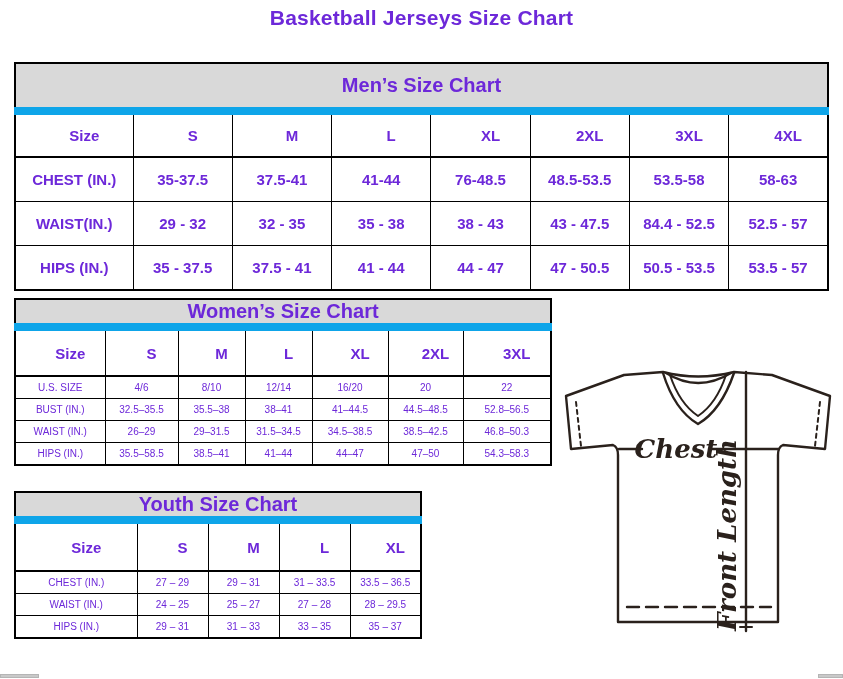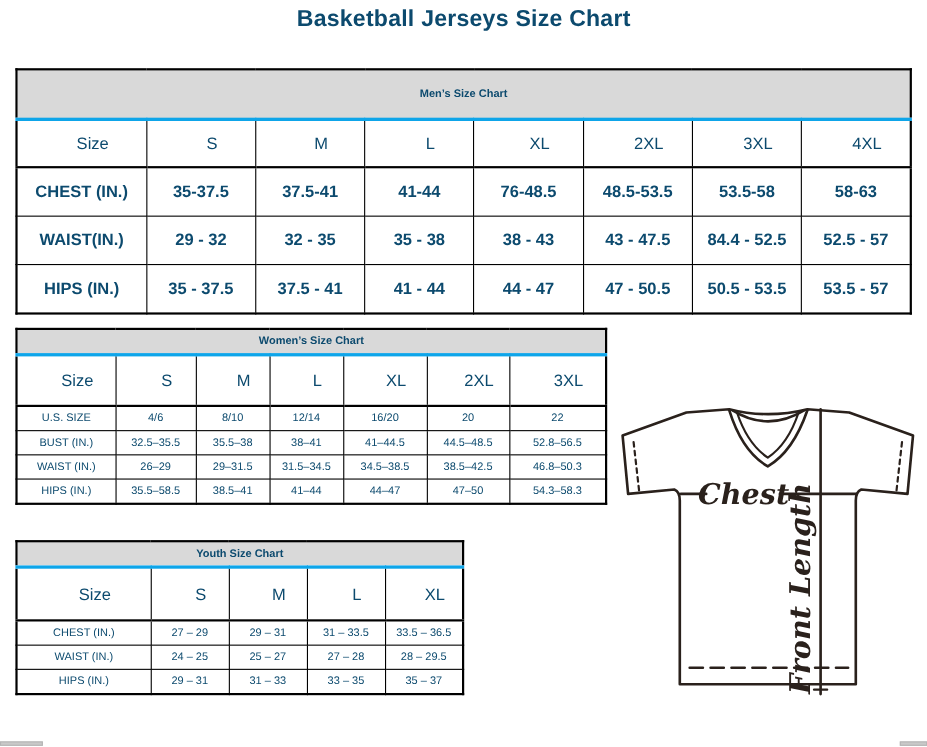--- a/index.html
+++ b/index.html
@@ -1,25 +1,25 @@
 <!DOCTYPE html>
 <html><head>
 <meta charset="utf-8">
 <style>
   html,body{margin:0;padding:0;background:#ffffff;}
   #page{position:relative;width:843px;height:679px;background:#ffffff;
-        font-family:"Liberation Sans",sans-serif;color:#0c4a6e;overflow:hidden;}
+        font-family:"Liberation Sans",sans-serif;color:#6d28d9;overflow:hidden;}
   .page-title{position:absolute;top:6px;left:0;width:843px;text-align:center;
         font-size:21px;font-weight:bold;letter-spacing:0.2px;}
   table{border-collapse:collapse;table-layout:fixed;position:absolute;background:#fff;}
   table, td, th{border:1px solid #000;}
   table{border-width:2px;}
   td,th{text-align:center;vertical-align:middle;padding:0;overflow:hidden;white-space:nowrap;}
-  .band{background:#d9d9d9;font-size:10px;font-weight:bold;height:40px;border-bottom:3px solid #0ea5e9;}
-  .size-row th{font-size:15px;font-weight:normal;border-bottom:2px solid #000;padding-left:20px;}
+  .band{background:#d9d9d9;font-size:20px;font-weight:bold;height:40px;border-bottom:8px solid #0ea5e9;}
+  .size-row th{font-size:15px;font-weight:bold;border-bottom:2px solid #000;padding-left:20px;}
   .big-cell{font-size:15px;font-weight:bold;}
   .small-cell{font-size:10px;font-weight:normal;}
   #mens-table{left:14px;top:62px;width:815px;}
   #mens-table .size-row th{height:41px;}
   #mens-table td{height:43px;}
   #womens-table{left:14px;top:298px;width:538px;}
   #womens-table .size-row th{height:44px;}
   #womens-table td{height:21px;}
   #youth-table{left:14px;top:491px;width:408px;}
   #youth-table .size-row th{height:46px;}

